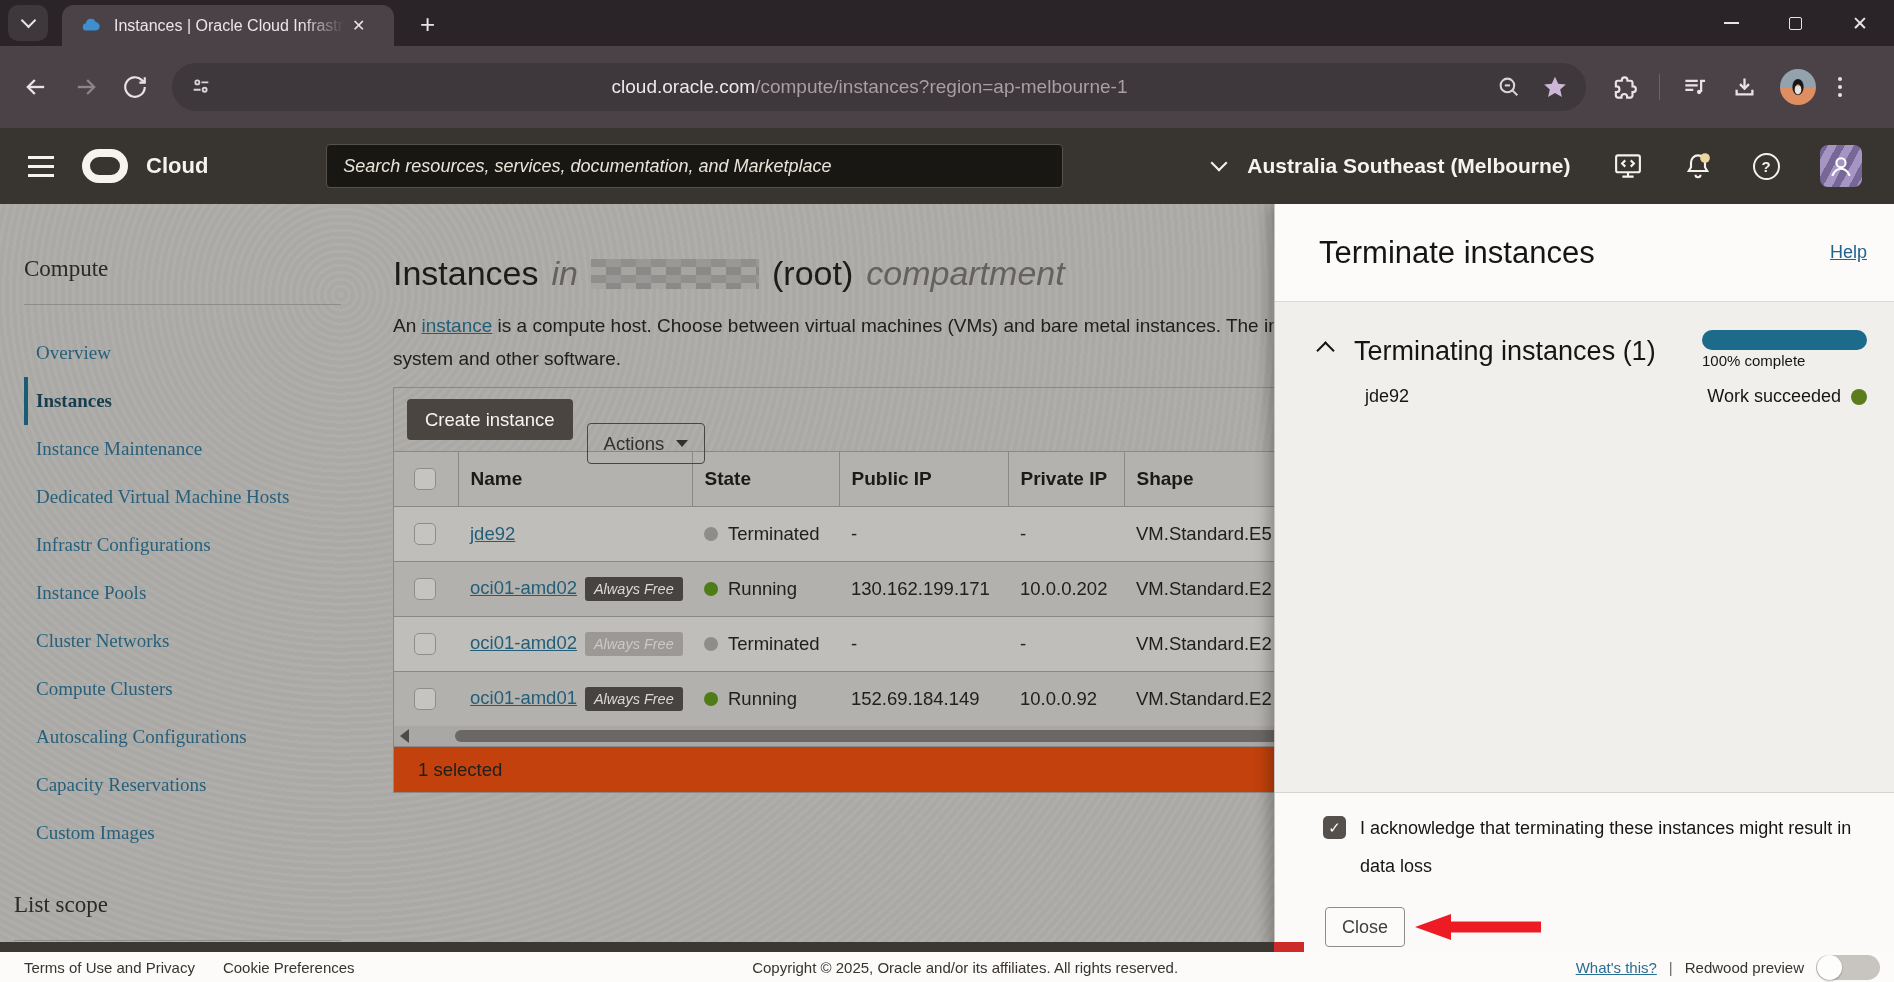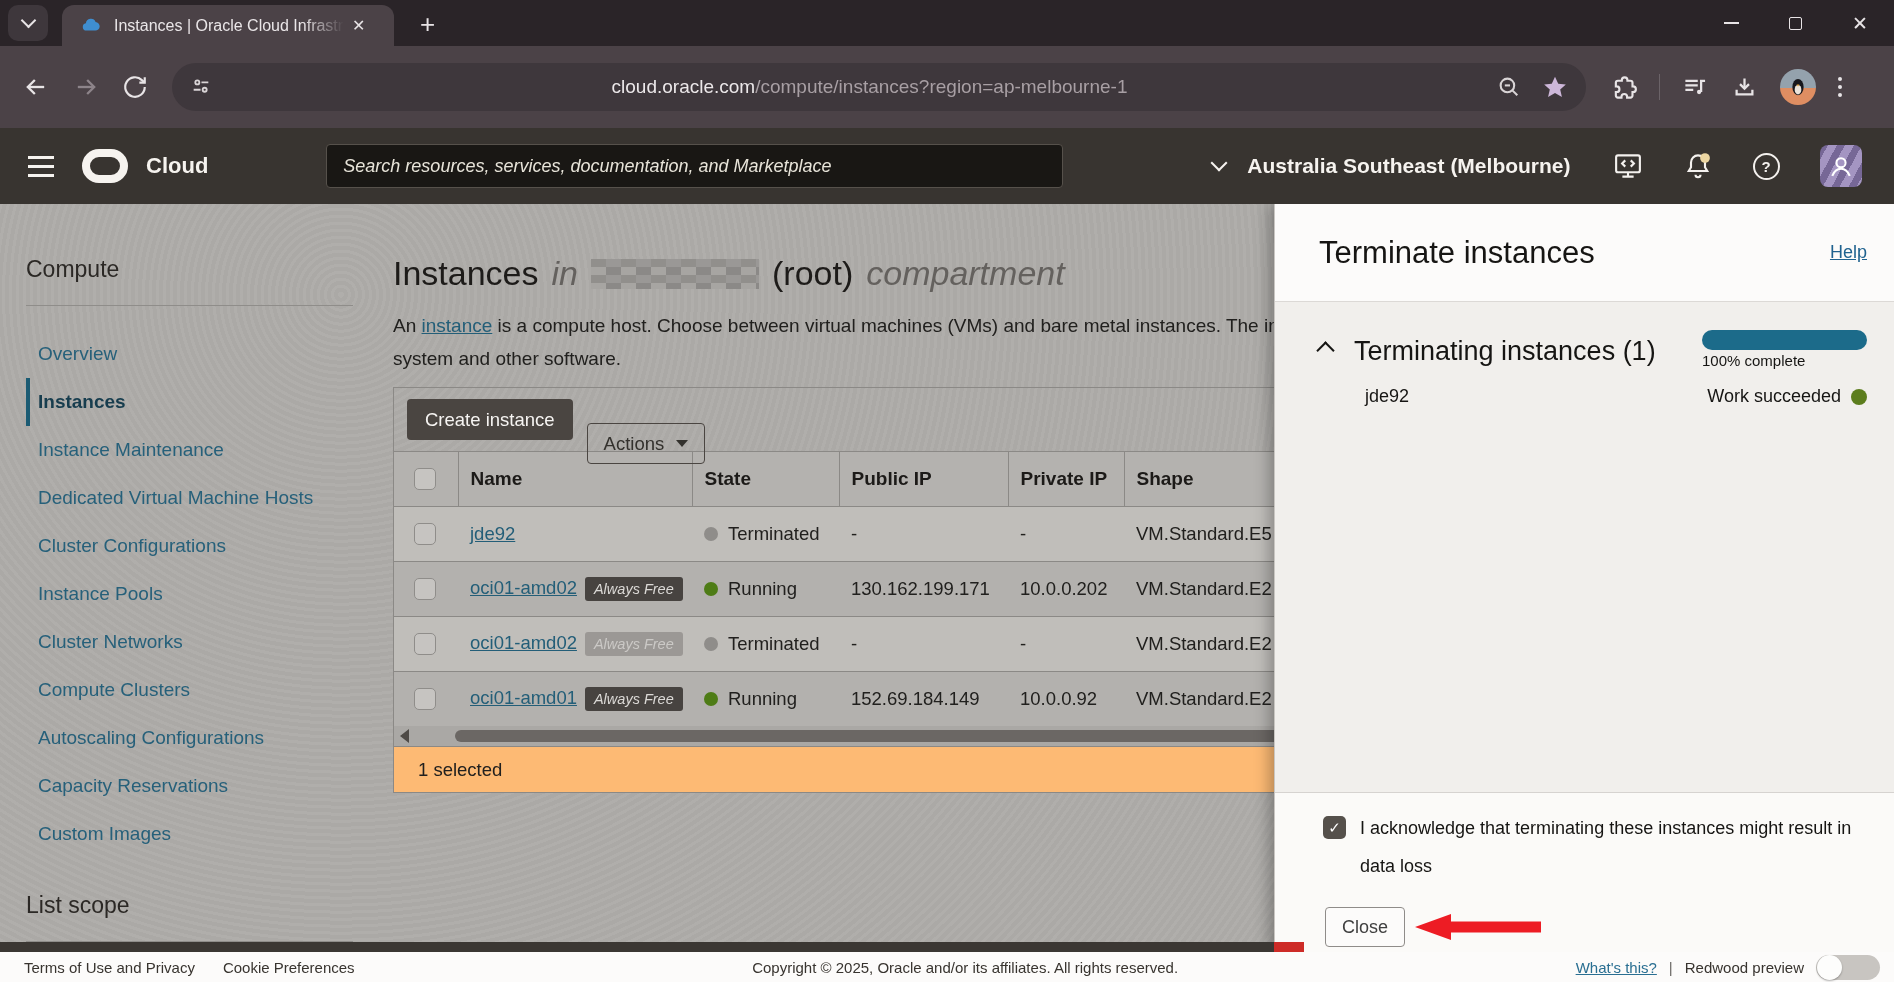--- a/index.html
+++ b/index.html
@@ -49,21 +49,21 @@
   .region-label { margin-left:22px; color:#f6f3ef; font-size:21px; font-weight:600; }
   .hdr-ics { display:flex; align-items:center; gap:40px; margin-left:42px; }
   .help-circle { width:27px; height:27px; border:2px solid #f4f1ee; border-radius:50%; color:#f4f1ee; font-size:15px; font-weight:700; display:flex; align-items:center; justify-content:center; }
   .avatar-tile { width:42px; height:42px; border-radius:8px; margin-right:10px;
     background:#a495c2; background-image:repeating-linear-gradient(118deg, rgba(73,58,107,.5) 0 7px, rgba(164,149,194,0) 7px 15px);
     display:flex; align-items:center; justify-content:center; }
 
   
   .workspace { position:absolute; top:204px; left:0; right:0; height:738px; z-index:10; }
 
-  .sidebar { position:absolute; left:12px; top:0; width:355px; height:100%; padding-left:14px; }
+  .sidebar { position:absolute; left:0; top:0; width:355px; height:100%; padding-left:24px;font-family:Liberation Serif, serif; }
   .side-title { font-size:23px; color:#2b2825; font-weight:400; padding-top:52px; }
   .side-hr { border:0; border-top:1px solid #8f8d8a; margin:22px 14px 0 0; }
   .side-nav { margin-top:24px; display:flex; flex-direction:column; }
   .nav-item { height:48px; display:flex; align-items:center; font-size:19px; color:#26607a; text-decoration:none; border-left:4px solid transparent; padding-left:8px; }
   .nav-item.active { color:#173d4e; font-weight:700; border-left-color:#1b5b73; }
   .list-scope { position:absolute; left:14px; right:0; top:688px; }
 
   .content { position:absolute; left:355px; top:0; right:0; height:100%; }
   .page-title { padding:50px 0 0 38px; font-size:34px; font-weight:400; color:#1d1b19; display:flex; align-items:center; white-space:nowrap; }
   .page-title .it { font-style:italic; color:#64615e; }
@@ -92,21 +92,21 @@
   .row-link { color:#235e78; font-size:18.5px; }
   .badge { display:inline-block; margin-left:8px; padding:4px 9px; border-radius:3px; background:#474340; color:#dbd9d6; font-style:italic; font-size:14.5px; }
   .badge.faded { background:#9b9895; color:#cbc9c6; }
   .dot { display:inline-block; width:14px; height:14px; border-radius:50%; vertical-align:-1px; margin-right:10px; }
   .dot.running { background:#4e7c16; }
   .dot.terminated { background:#8f8d8a; }
   .hscroll { height:20px; display:flex; align-items:center; background:#aaa8a5; }
   .hscroll-arrow { width:0; height:0; border-top:7px solid transparent; border-bottom:7px solid transparent; border-right:9px solid #4e4a46; margin-left:6px; }
   .hscroll-track { position:relative; flex:1; height:14px; margin:0 2px 0 10px; }
   .hscroll-thumb { position:absolute; left:36px; right:0; top:1px; height:12px; border-radius:6px; background:#6b6764; }
-  .card-footer { height:46px; border-top:1px solid #8b8986; display:flex; align-items:center; padding-left:24px; font-size:18.5px; color:#21201e; background:#fdba74; }
+  .card-footer { height:46px; border-top:1px solid #8b8986; display:flex; align-items:center; padding-left:24px; font-size:18.5px; color:#21201e; background:#c2410c; }
 
   
   .panel { position:absolute; left:1274px; top:204px; width:620px; height:748px; background:#f1efec; z-index:30; box-shadow:-5px 0 14px rgba(0,0,0,.28); border-left:1px solid #c9c6c2; }
   .panel-header { height:98px; background:#fcfbfa; border-bottom:1px solid #dcd9d6; display:flex; align-items:center; justify-content:space-between; padding:0 27px 0 44px; }
   .panel-title { font-size:31px; font-weight:400; color:#161513; }
   .panel-help { font-size:18px; color:#1f628f; }
   .panel-body { padding:28px 27px 0 44px; }
   .tsection { display:flex; align-items:flex-start; }
   .chevron-up { width:13px; height:13px; border-left:2.5px solid #161513; border-top:2.5px solid #161513; transform:rotate(45deg); margin-top:14px; }
   .tsection h3 { margin-left:22px; width:320px; font-size:27px; font-weight:400; color:#161513; line-height:42px; }
@@ -268,21 +268,21 @@
   <div class="workspace">
 
     <aside class="sidebar">
       <div class="side-title">Compute</div>
       <hr class="side-hr">
       <nav class="side-nav">
         <a class="nav-item" href="#">Overview</a>
         <a class="nav-item active" href="#">Instances</a>
         <a class="nav-item" href="#">Instance Maintenance</a>
         <a class="nav-item" href="#">Dedicated Virtual Machine Hosts</a>
-        <a class="nav-item" href="#">Cluster Configurations</a>
+        <a class="nav-item" href="#">Infrastr Configurations</a>
         <a class="nav-item" href="#">Instance Pools</a>
         <a class="nav-item" href="#">Cluster Networks</a>
         <a class="nav-item" href="#">Compute Clusters</a>
         <a class="nav-item" href="#">Autoscaling Configurations</a>
         <a class="nav-item" href="#">Capacity Reservations</a>
         <a class="nav-item" href="#">Custom Images</a>
       </nav>
       <div class="list-scope">
         <div class="side-title" style="padding-top:0">List scope</div>
         <hr class="side-hr">

